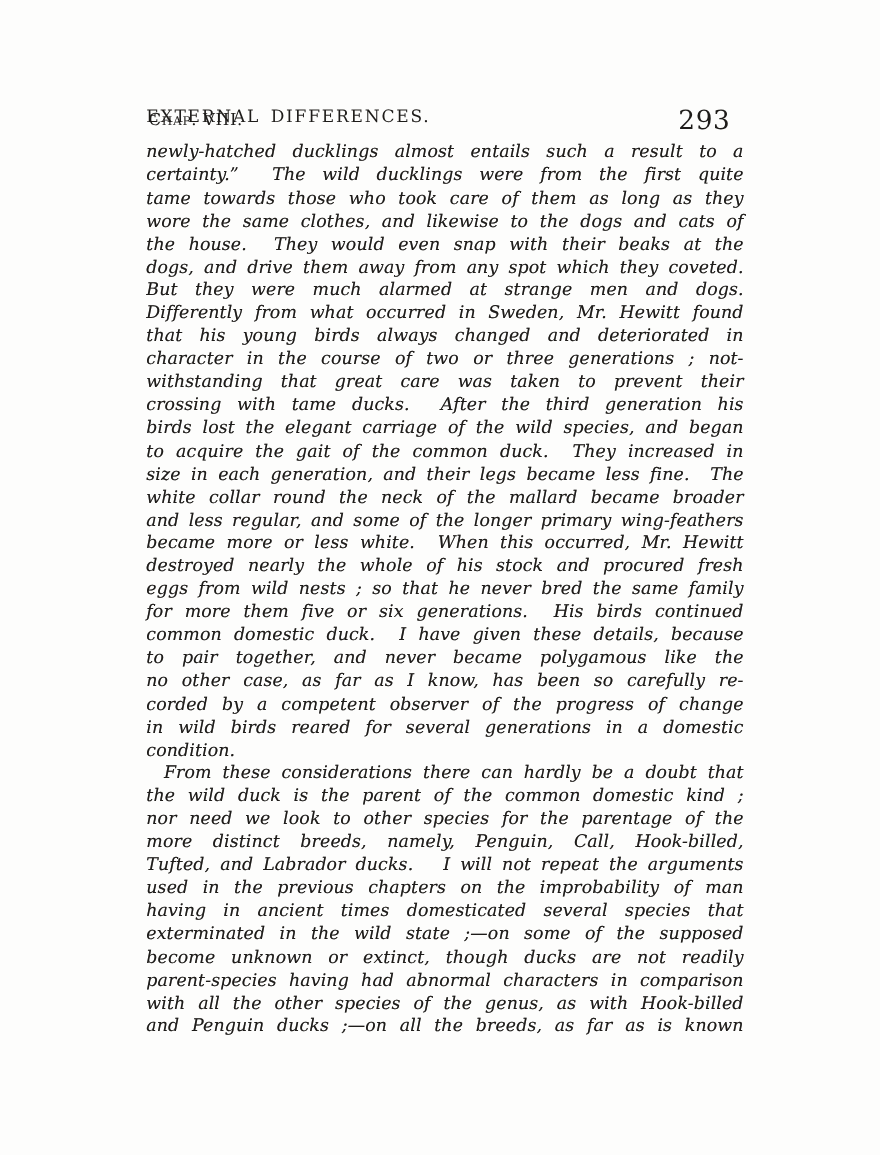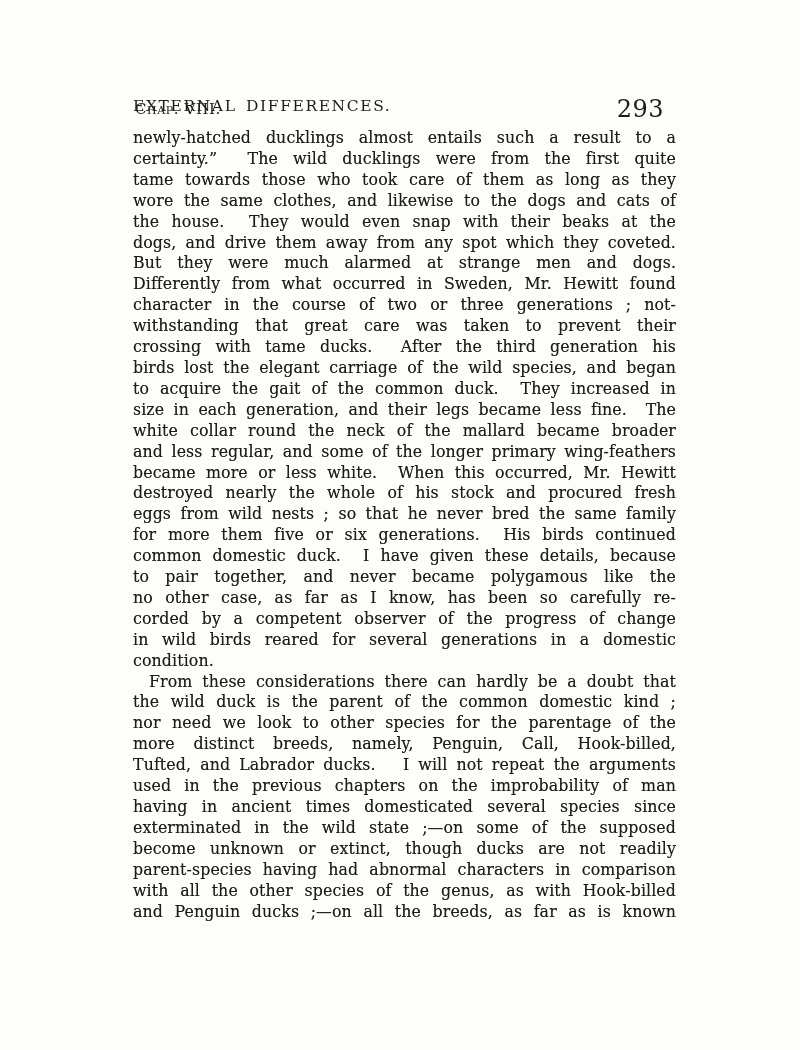--- a/index.html
+++ b/index.html
@@ -60,20 +60,21 @@
     font-size: 15.8px;
     line-height: 20.9px;
     letter-spacing: 0.1px;
     text-shadow: 0 0 0.5px rgba(30, 28, 26, 0.55);
   }
   .paragraph { margin: 0; }
   .line {
     text-align: justify;
     text-align-last: justify;
     white-space: pre-wrap;
+    font-style: italic;
   }
   .line.last-short { text-align-last: left; }
   .line.first-indent { padding-left: 16px; }
 </style>
 </head>
 <body>
 
 <div class="sheet" style="--paper: #fdfdfc; --ink: #1e1c1a;">
   <header class="running-head">
     <span class="chapter-label">Chap. VIII.</span>
@@ -84,20 +85,21 @@
   <main class="text-block">
       <div class="paragraph">
         <div class="line">newly-hatched ducklings almost entails such a result to a</div>
         <div class="line">certainty.”  The wild ducklings were from the first quite</div>
         <div class="line">tame towards those who took care of them as long as they</div>
         <div class="line">wore the same clothes, and likewise to the dogs and cats of</div>
         <div class="line">the house.  They would even snap with their beaks at the</div>
         <div class="line">dogs, and drive them away from any spot which they coveted.</div>
         <div class="line">But they were much alarmed at strange men and dogs.</div>
         <div class="line">Differently from what occurred in Sweden, Mr. Hewitt found</div>
+        <div class="line">that his young birds always changed and deteriorated in</div>
         <div class="line">character in the course of two or three generations ; not-</div>
         <div class="line">withstanding that great care was taken to prevent their</div>
         <div class="line">crossing with tame ducks.  After the third generation his</div>
         <div class="line">birds lost the elegant carriage of the wild species, and began</div>
         <div class="line">to acquire the gait of the common duck.  They increased in</div>
         <div class="line">size in each generation, and their legs became less fine.  The</div>
         <div class="line">white collar round the neck of the mallard became broader</div>
         <div class="line">and less regular, and some of the longer primary wing-feathers</div>
         <div class="line">became more or less white.  When this occurred, Mr. Hewitt</div>
         <div class="line">destroyed nearly the whole of his stock and procured fresh</div>
@@ -110,21 +112,21 @@
         <div class="line">in wild birds reared for several generations in a domestic</div>
         <div class="line last-short">condition.</div>
       </div>
       <div class="paragraph">
         <div class="line first-indent">From these considerations there can hardly be a doubt that</div>
         <div class="line">the wild duck is the parent of the common domestic kind ;</div>
         <div class="line">nor need we look to other species for the parentage of the</div>
         <div class="line">more distinct breeds, namely, Penguin, Call, Hook-billed,</div>
         <div class="line">Tufted, and Labrador ducks.   I will not repeat the arguments</div>
         <div class="line">used in the previous chapters on the improbability of man</div>
-        <div class="line">having in ancient times domesticated several species since</div>
+        <div class="line">having in ancient times domesticated several species that</div>
         <div class="line">exterminated in the wild state ;—on some of the supposed</div>
         <div class="line">become unknown or extinct, though ducks are not readily</div>
         <div class="line">parent-species having had abnormal characters in comparison</div>
         <div class="line">with all the other species of the genus, as with Hook-billed</div>
         <div class="line">and Penguin ducks ;—on all the breeds, as far as is known</div>
       </div>
     </main>
 </div>
 
 </body></html>

